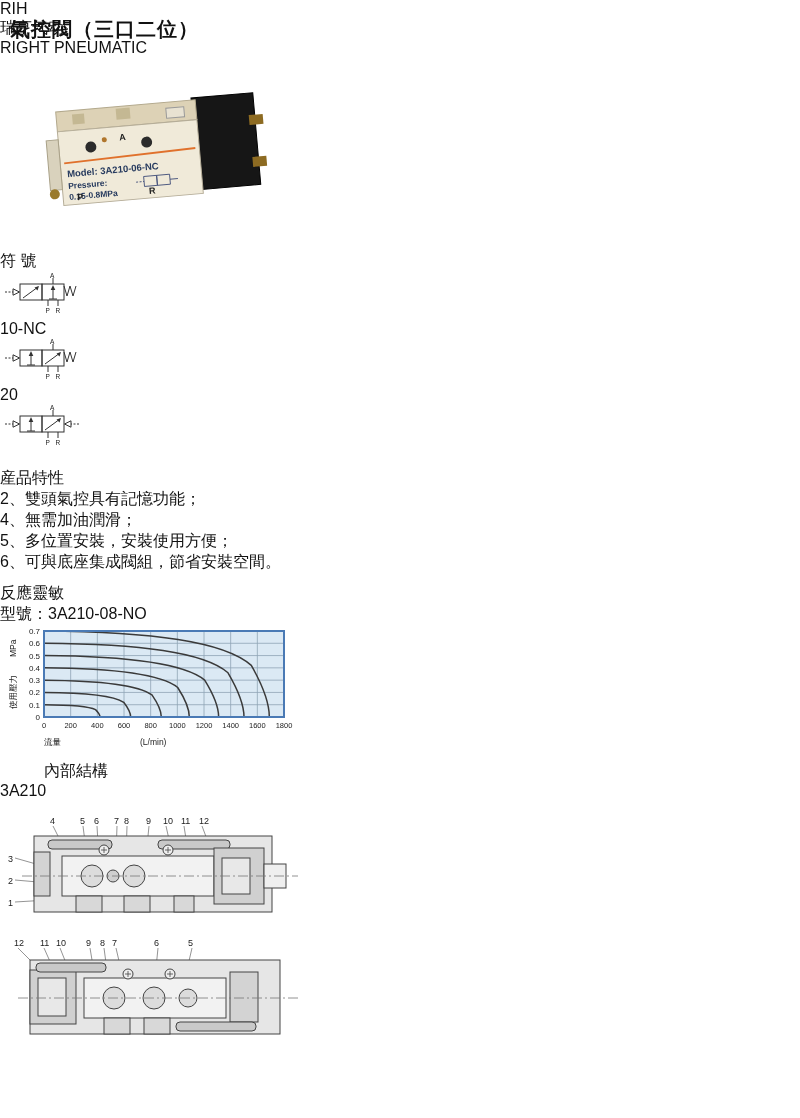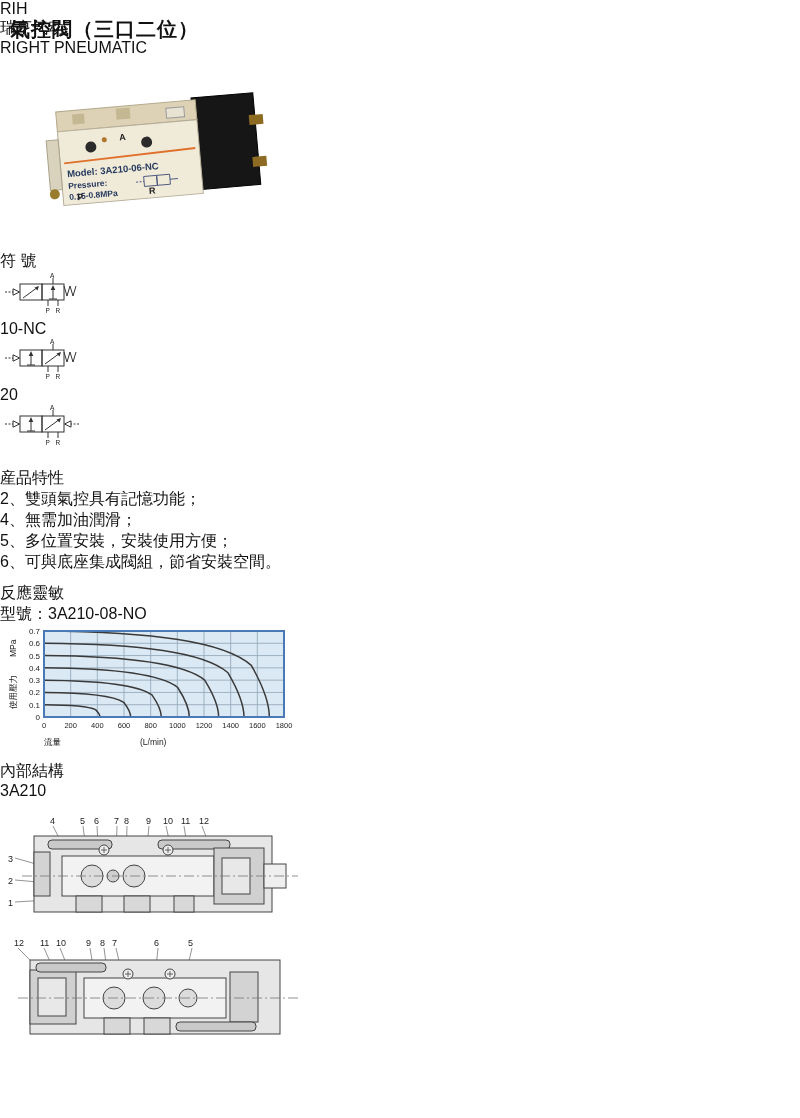--- a/index.html
+++ b/index.html
@@ -231,21 +231,21 @@
           <text x="124" y="103" text-anchor="middle" font-size="7.5" fill="#222">600</text>
           <text x="150.66666666666666" y="103" text-anchor="middle" font-size="7.5" fill="#222">800</text>
           <text x="177.33333333333334" y="103" text-anchor="middle" font-size="7.5" fill="#222">1000</text>
           <text x="204" y="103" text-anchor="middle" font-size="7.5" fill="#222">1200</text>
           <text x="230.66666666666666" y="103" text-anchor="middle" font-size="7.5" fill="#222">1400</text>
           <text x="257.3333333333333" y="103" text-anchor="middle" font-size="7.5" fill="#222">1600</text>
           <text x="284" y="103" text-anchor="middle" font-size="7.5" fill="#222">1800</text>
         </svg>
     </div>
 
-    <div class="sec-title" style="margin-top:10px;">
+    <div class="sec-title" style="margin-top:10px;margin-left:44px;">
       <span class="sq"></span>
       <span>內部結構</span>
     </div>
     <div class="int-panel">
       <div class="int-sub first">
         <div class="badge-r">3A210</div>
         <svg width="318" height="126">
           <g font-size="9" fill="#222">
             <text x="50" y="24">4</text>
             <text x="80" y="24">5</text>

